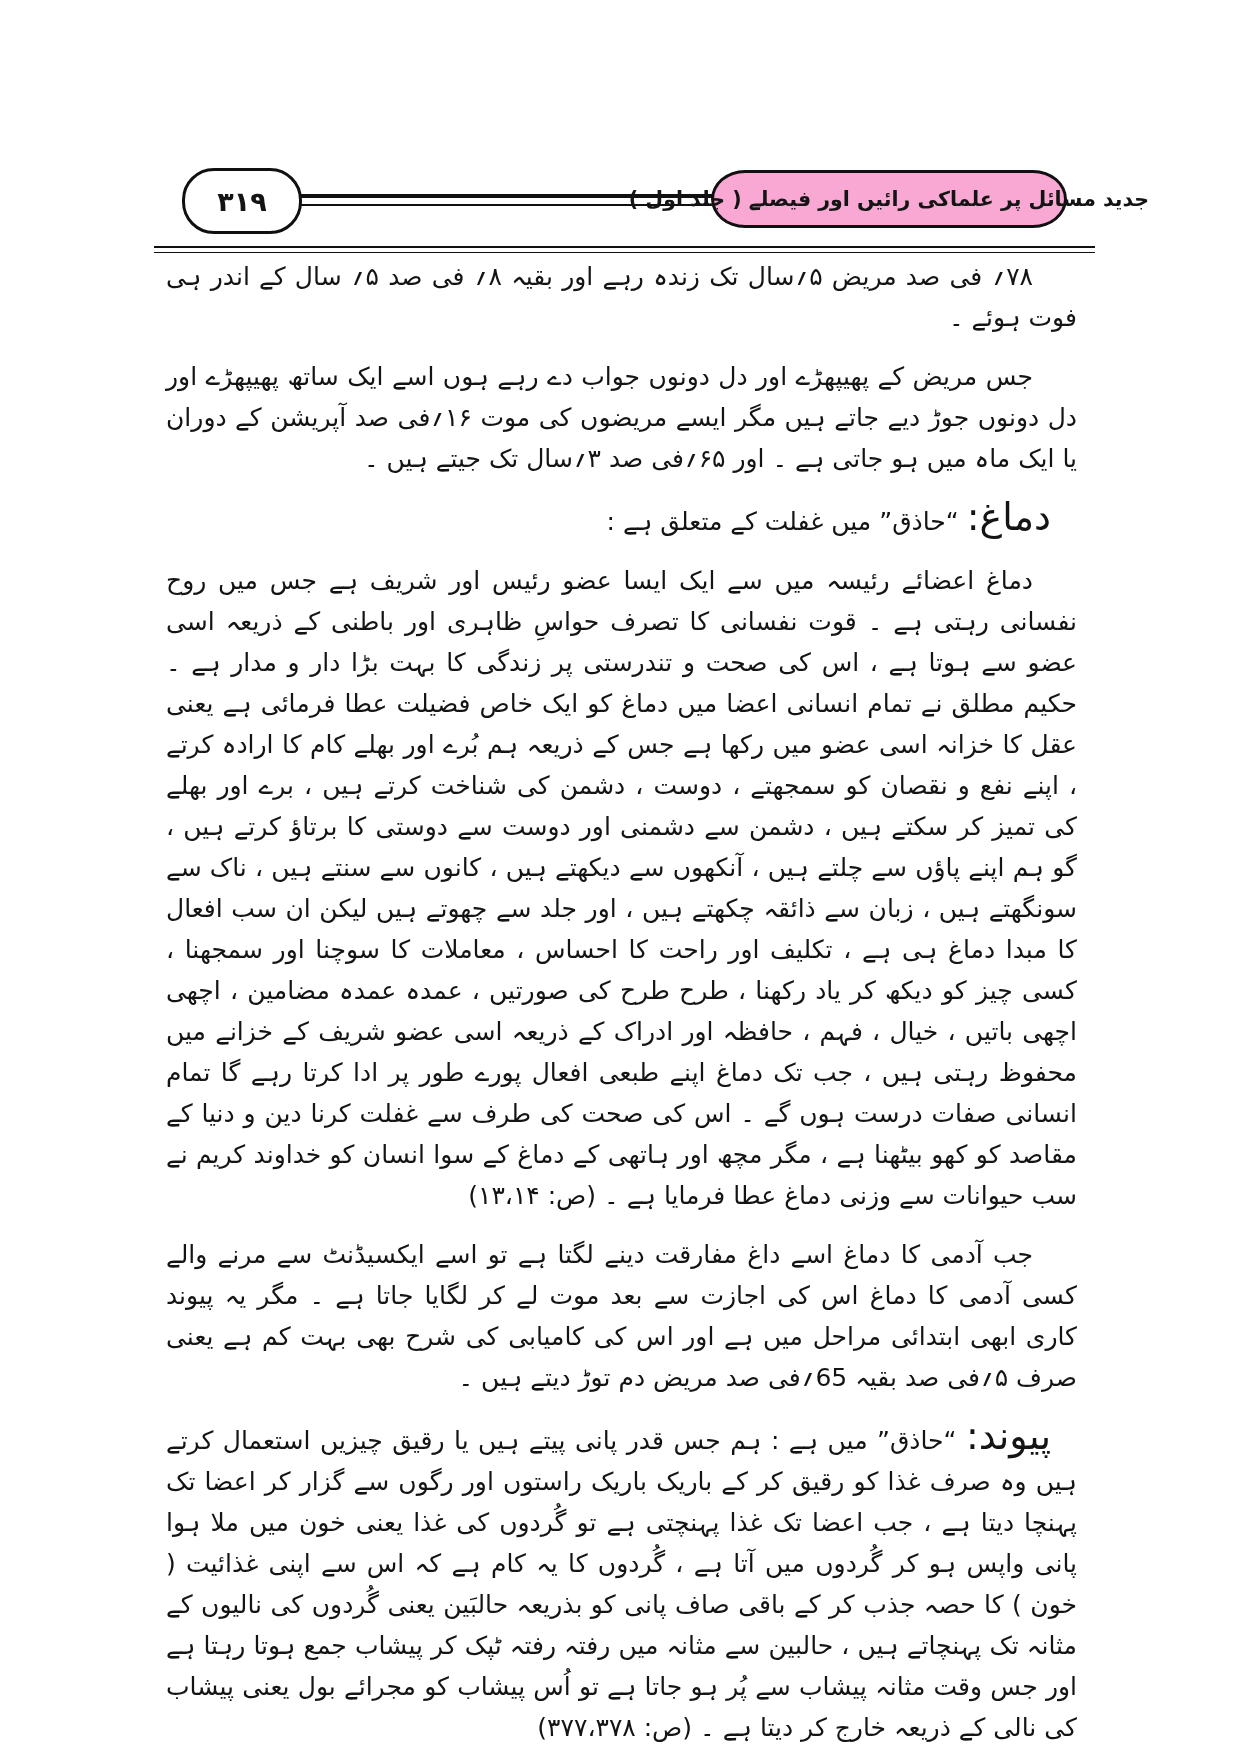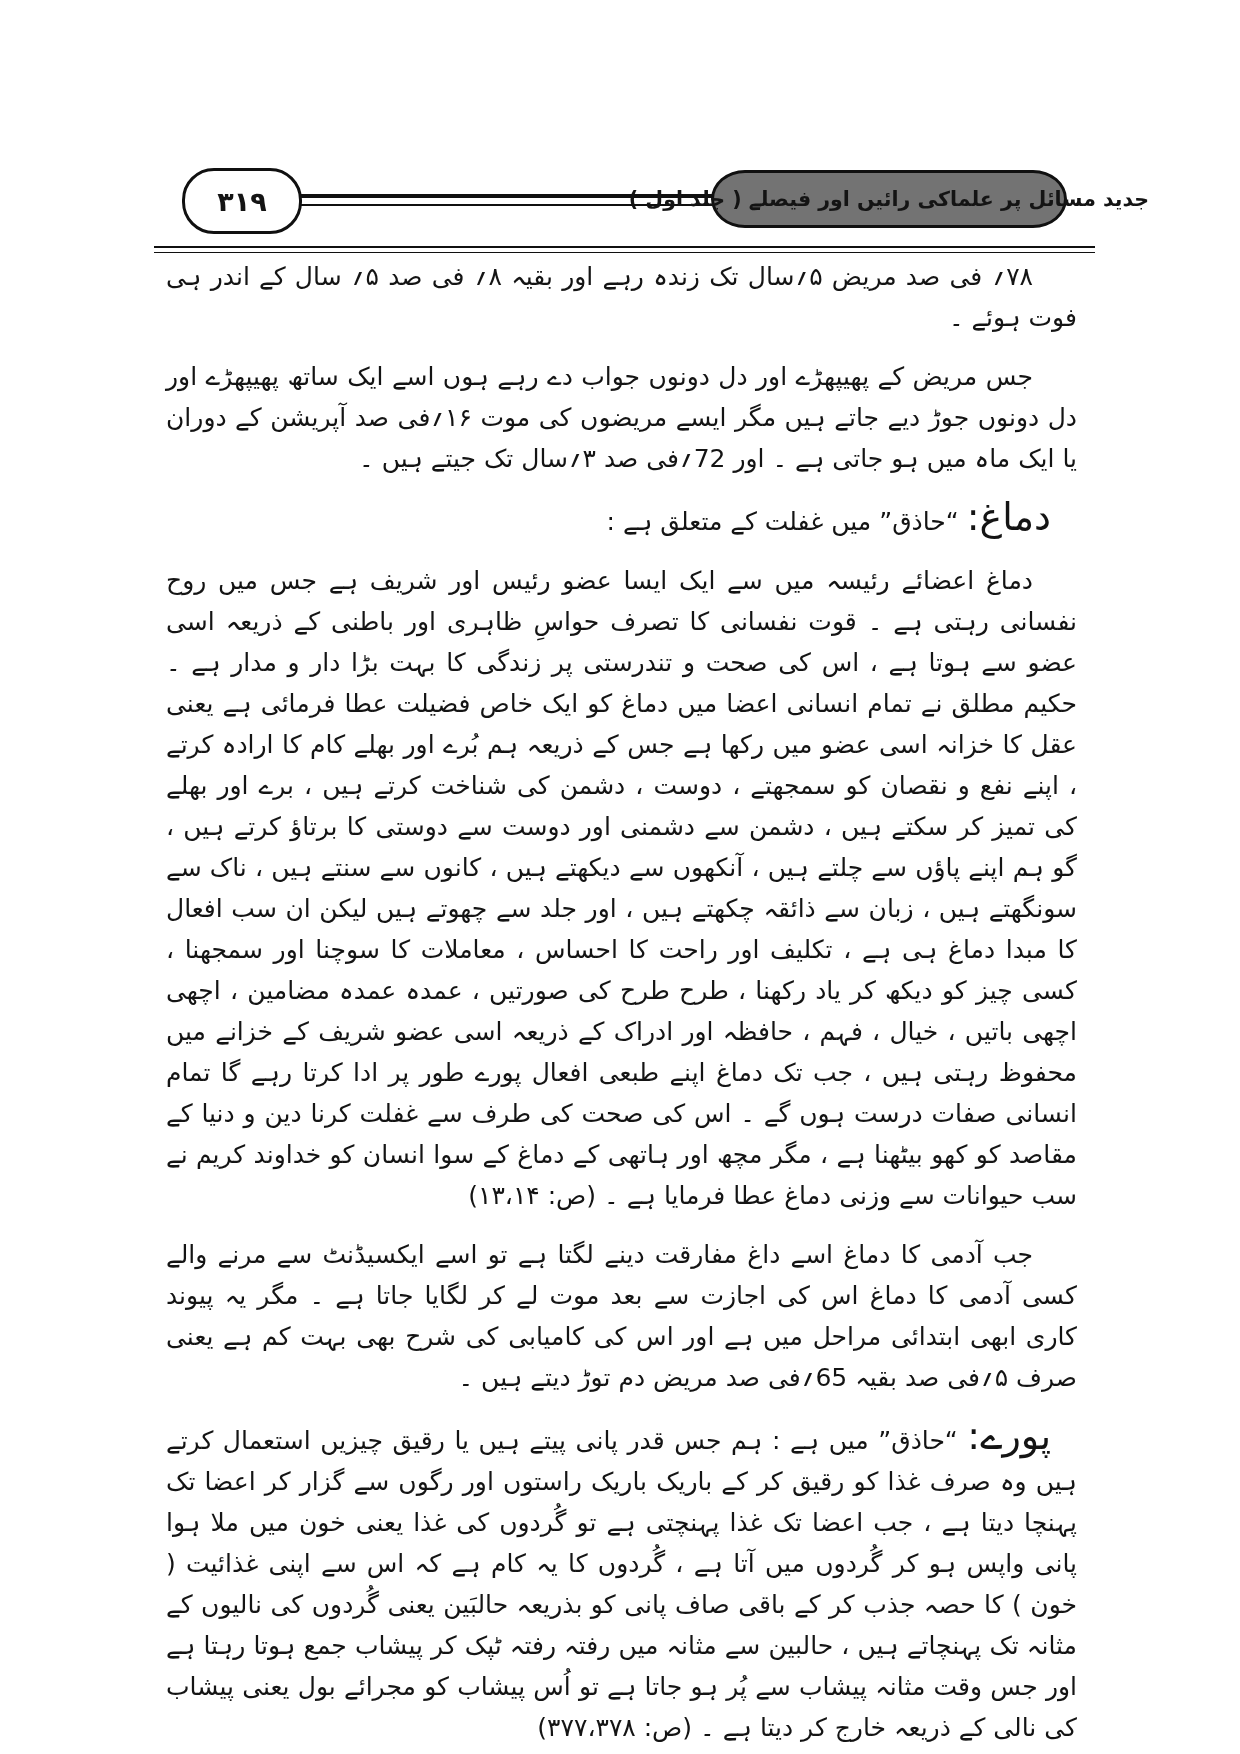--- a/index.html
+++ b/index.html
@@ -22,21 +22,21 @@
     border-top:2.5px solid #101010;border-bottom:1.5px solid #101010;
   }
   .page-number-pill{
     position:absolute;left:34px;top:0;width:114px;height:60px;
     background:#fff;border:3.5px solid #101010;border-radius:32px;
     display:flex;align-items:center;justify-content:center;
     font-size:27px;font-weight:bold;z-index:2;
   }
   .title-cartouche{
     position:absolute;right:28px;top:2px;width:356px;height:58px;
-    background:#737373;border:3px solid #101010;border-radius:34px / 50%;
+    background:#f9a8d4;border:3px solid #101010;border-radius:34px / 50%;
     display:flex;align-items:center;justify-content:center;
     font-size:20.5px;font-weight:bold;z-index:2;direction:rtl;
     padding:0 14px;box-sizing:border-box;white-space:nowrap;
   }
   
   .content{
     position:absolute;left:148px;top:238px;width:947px;
     direction:rtl;
     font-size:25px;line-height:41px;
     text-align:justify;text-justify:inter-word;
@@ -59,31 +59,31 @@
     </div>
     <div class="title-cartouche">
       <span>جدید مسائل پر علماکی رائیں اور فیصلے ( جلد اول )</span>
     </div>
   </div>
 
   <div class="content">
 
     <p class="para indent">۷۸؍ فی صد مریض ۵؍سال تک زندہ رہے اور بقیہ ۸؍ فی صد ۵؍ سال کے اندر ہی فوت ہوئے ۔</p>
 
-    <p class="para indent">جس مریض کے پھیپھڑے اور دل دونوں جواب دے رہے ہوں اسے ایک ساتھ پھیپھڑے اور دل دونوں جوڑ دیے جاتے ہیں مگر ایسے مریضوں کی موت ۱۶؍فی صد آپریشن کے دوران یا ایک ماہ میں ہو جاتی ہے ۔ اور 72؍فی صد ۳؍سال تک جیتے ہیں ۔</p>
+    <p class="para indent">جس مریض کے پھیپھڑے اور دل دونوں جواب دے رہے ہوں اسے ایک ساتھ پھیپھڑے اور دل دونوں جوڑ دیے جاتے ہیں مگر ایسے مریضوں کی موت ۱۶؍فی صد آپریشن کے دوران یا ایک ماہ میں ہو جاتی ہے ۔ اور ۶۵؍فی صد ۳؍سال تک جیتے ہیں ۔</p>
 
     <p class="para indent-sm">
       <span class="term">دماغ:</span>
       <span>“حاذق” میں غفلت کے متعلق ہے :</span>
     </p>
 
     <p class="para indent">دماغ اعضائے رئیسہ میں سے ایک ایسا عضو رئیس اور شریف ہے جس میں روح نفسانی رہتی ہے ۔ قوت نفسانی کا تصرف حواسِ ظاہری اور باطنی کے ذریعہ اسی عضو سے ہوتا ہے ، اس کی صحت و تندرستی پر زندگی کا بہت بڑا دار و مدار ہے ۔ حکیم مطلق نے تمام انسانی اعضا میں دماغ کو ایک خاص فضیلت عطا فرمائی ہے یعنی عقل کا خزانہ اسی عضو میں رکھا ہے جس کے ذریعہ ہم بُرے اور بھلے کام کا ارادہ کرتے ، اپنے نفع و نقصان کو سمجھتے ، دوست ، دشمن کی شناخت کرتے ہیں ، برے اور بھلے کی تمیز کر سکتے ہیں ، دشمن سے دشمنی اور دوست سے دوستی کا برتاؤ کرتے ہیں ، گو ہم اپنے پاؤں سے چلتے ہیں ، آنکھوں سے دیکھتے ہیں ، کانوں سے سنتے ہیں ، ناک سے سونگھتے ہیں ، زبان سے ذائقہ چکھتے ہیں ، اور جلد سے چھوتے ہیں لیکن ان سب افعال کا مبدا دماغ ہی ہے ، تکلیف اور راحت کا احساس ، معاملات کا سوچنا اور سمجھنا ، کسی چیز کو دیکھ کر یاد رکھنا ، طرح طرح کی صورتیں ، عمدہ عمدہ مضامین ، اچھی اچھی باتیں ، خیال ، فہم ، حافظہ اور ادراک کے ذریعہ اسی عضو شریف کے خزانے میں محفوظ رہتی ہیں ، جب تک دماغ اپنے طبعی افعال پورے طور پر ادا کرتا رہے گا تمام انسانی صفات درست ہوں گے ۔ اس کی صحت کی طرف سے غفلت کرنا دین و دنیا کے مقاصد کو کھو بیٹھنا ہے ، مگر مچھ اور ہاتھی کے دماغ کے سوا انسان کو خداوند کریم نے سب حیوانات سے وزنی دماغ عطا فرمایا ہے ۔ (ص: ۱۳،۱۴)</p>
 
     <p class="para indent">جب آدمی کا دماغ اسے داغ مفارقت دینے لگتا ہے تو اسے ایکسیڈنٹ سے مرنے والے کسی آدمی کا دماغ اس کی اجازت سے بعد موت لے کر لگایا جاتا ہے ۔ مگر یہ پیوند کاری ابھی ابتدائی مراحل میں ہے اور اس کی کامیابی کی شرح بھی بہت کم ہے یعنی صرف ۵؍فی صد بقیہ 65؍فی صد مریض دم توڑ دیتے ہیں ۔</p>
 
     <p class="para indent-sm">
-      <span class="term">پورے:</span>
+      <span class="term">پیوند:</span>
       <span>“حاذق” میں ہے : ہم جس قدر پانی پیتے ہیں یا رقیق چیزیں استعمال کرتے ہیں وہ صرف غذا کو رقیق کر کے باریک باریک راستوں اور رگوں سے گزار کر اعضا تک پہنچا دیتا ہے ، جب اعضا تک غذا پہنچتی ہے تو گُردوں کی غذا یعنی خون میں ملا ہوا پانی واپس ہو کر گُردوں میں آتا ہے ، گُردوں کا یہ کام ہے کہ اس سے اپنی غذائیت ( خون ) کا حصہ جذب کر کے باقی صاف پانی کو بذریعہ حالبَین یعنی گُردوں کی نالیوں کے مثانہ تک پہنچاتے ہیں ، حالبین سے مثانہ میں رفتہ رفتہ ٹپک کر پیشاب جمع ہوتا رہتا ہے اور جس وقت مثانہ پیشاب سے پُر ہو جاتا ہے تو اُس پیشاب کو مجرائے بول یعنی پیشاب کی نالی کے ذریعہ خارج کر دیتا ہے ۔ (ص: ۳۷۷،۳۷۸)</span>
     </p>
 
   </div>
 
 </div>
 
 </body></html>

